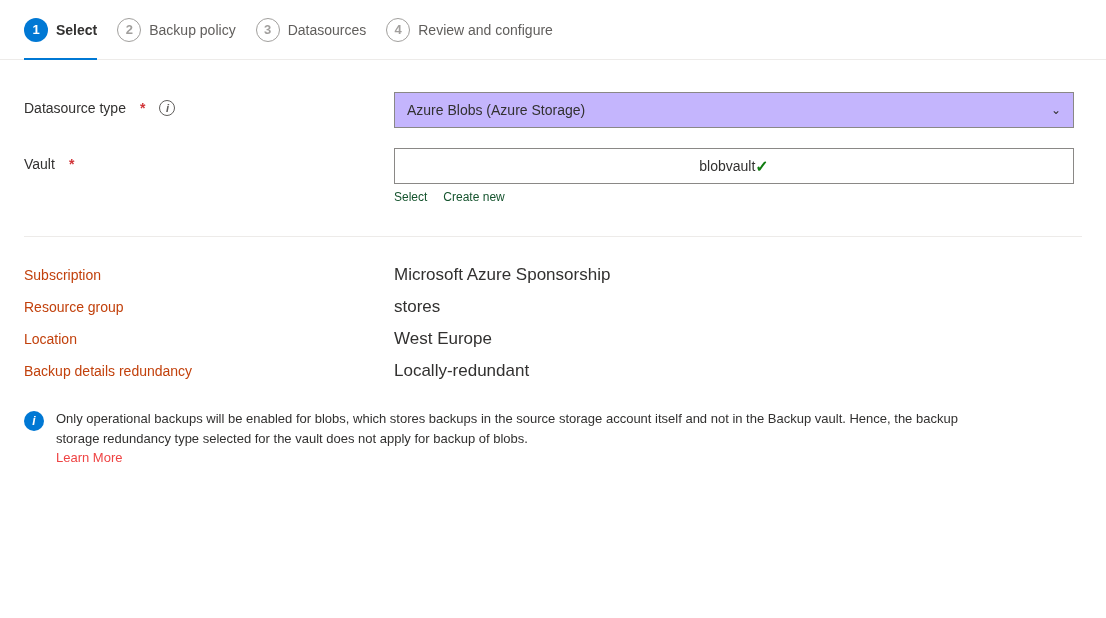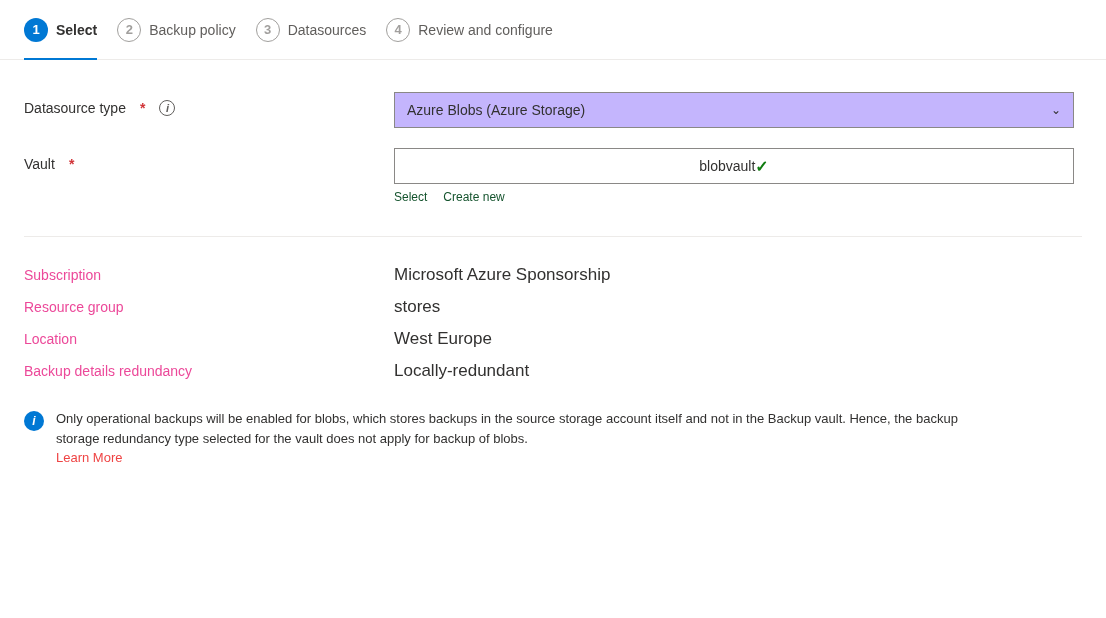--- a/index.html
+++ b/index.html
@@ -185,21 +185,21 @@
       margin-bottom: 20px;
     }
 
     .details-grid {
       display: grid;
       grid-template-columns: 370px 1fr;
       row-gap: 12px;
     }
 
     .detail-label {
-      color: #ec4899;
+      color: #c2410c;
       font-size: 14px;
       padding-top: 2px;
     }
 
     .detail-value {
       color: #323130;
       font-size: 17px;
     }
 
     

